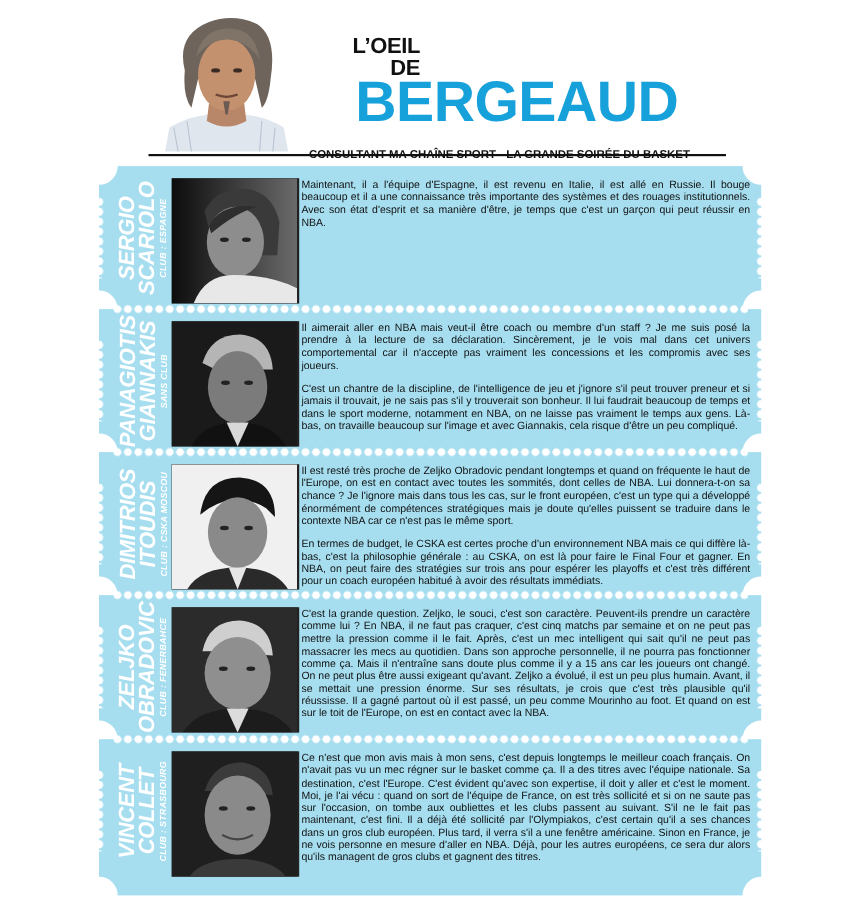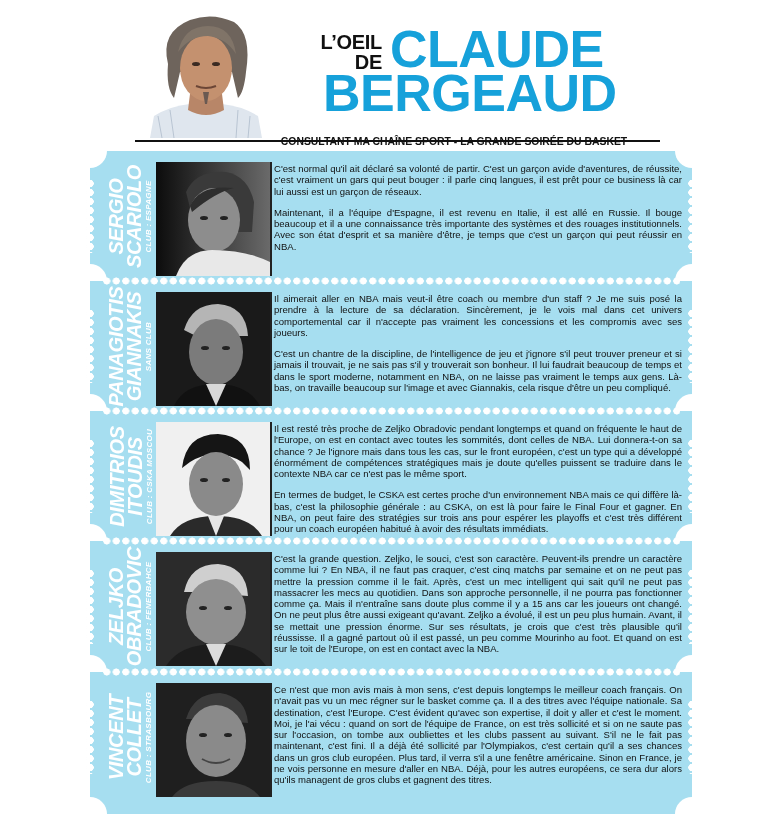--- a/index.html
+++ b/index.html
@@ -114,21 +114,20 @@
 
       <path d="M46 74 Q56 78 66 74" stroke="#6b4636" stroke-width="2" fill="none"></path>
       <path d="M53 80 L59 80 L57 92 L55 92 Z" fill="#6a5a52"></path>
     </svg>
   </div>
 
   <div class="kicker">
     <span>L’OEIL</span><br>
     <span>DE</span>
   </div>
-  <div class="name-1">CLAUDE</div>
   <div class="name-2">BERGEAUD</div>
   <div class="subtitle">CONSULTANT MA CHAÎNE SPORT - LA GRANDE SOIRÉE DU BASKET</div>
   <div class="header-rule"></div>
 </div>
 
 <div class="tickets">
 
   <div class="ticket" style="height:130px;">
     <div class="notch" style="left:-17px; top:-17px;"></div>
     <div class="notch" style="right:-17px; top:-17px;"></div>
@@ -158,21 +157,20 @@
         <path d="M30 30 Q40 8 70 10 Q92 14 98 40 L96 70 L40 70 Z" fill="#3a3a3a"></path>
         <ellipse cx="58" cy="58" rx="26" ry="32" fill="#8d8d8d"></ellipse>
         <path d="M34 44 Q44 22 78 26 Q60 30 36 50 Z" fill="#2e2e2e"></path>
         <ellipse cx="48" cy="56" rx="4" ry="2" fill="#222"></ellipse>
         <ellipse cx="68" cy="56" rx="4" ry="2" fill="#222"></ellipse>
         <path d="M20 114 Q30 88 56 88 Q90 88 114 100 L114 114 Z" fill="#e8e8e8"></path>
       </svg>
     </div>
     <div class="quote-bar" style="top:11px; height:114px;"></div>
     <div class="quote">
-      <p>C'est normal qu'il ait déclaré sa volonté de partir. C'est un garçon avide d'aventures, de réussite, c'est vraiment un gars qui peut bouger : il parle cinq langues, il est prêt pour ce business là car lui aussi est un garçon de réseaux.</p>
       <p>Maintenant, il a l'équipe d'Espagne, il est revenu en Italie, il est allé en Russie. Il bouge beaucoup et il a une connaissance très importante des systèmes et des rouages institutionnels. Avec son état d'esprit et sa manière d'être, je temps que c'est un garçon qui peut réussir en NBA.</p>
     </div>
   </div>
 
   <div class="ticket" style="height:130px;">
     <div class="notch" style="left:-17px; bottom:-17px;"></div>
     <div class="notch" style="right:-17px; bottom:-17px;"></div>
     <div class="edge-left"></div>
     <div class="edge-right"></div>
     <div class="perforation"></div>

